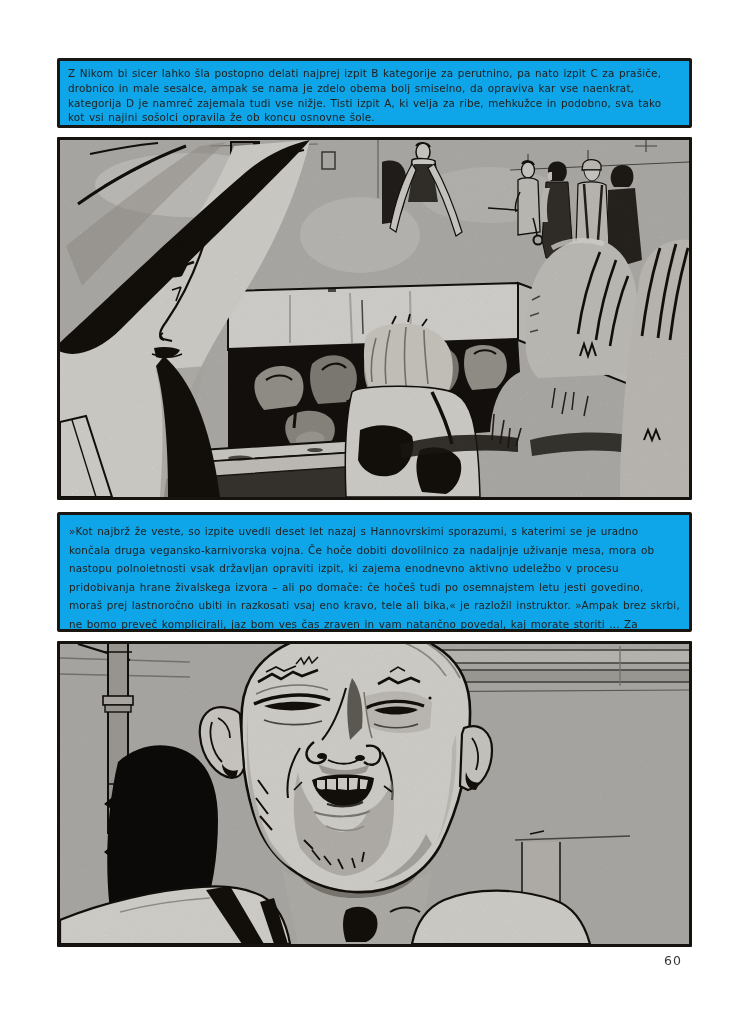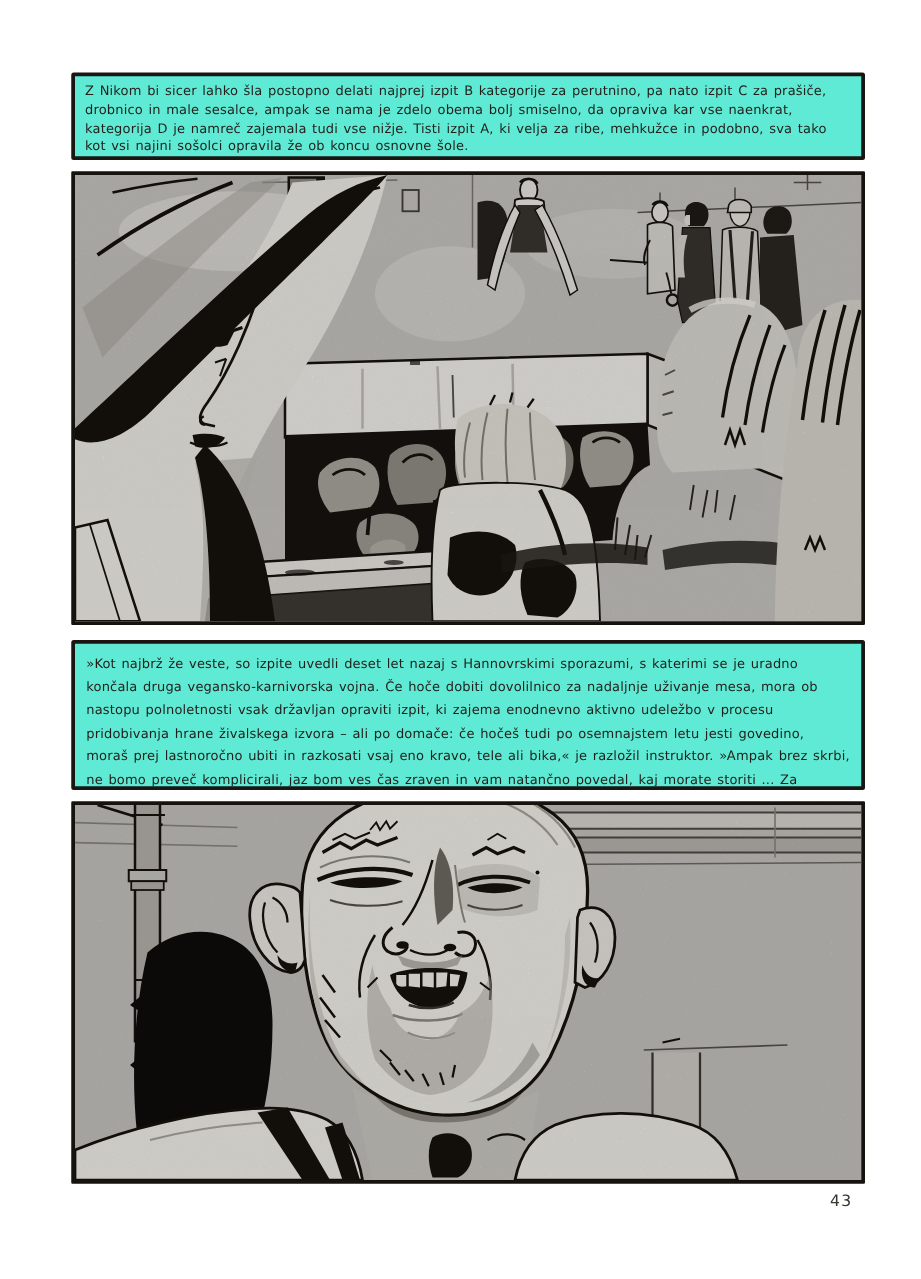--- a/index.html
+++ b/index.html
@@ -2,21 +2,21 @@
 <html><head>
 <meta charset="utf-8">
 <style>
   html,body{margin:0;padding:0;}
   body{
     width:737px;height:1023px;position:relative;background:#ffffff;overflow:hidden;
     font-family:"DejaVu Sans",sans-serif;
   }
   .caption-box{
     position:absolute;left:57px;width:635px;box-sizing:border-box;
-    background:#5eead4;border:3px solid #1a1713;border-radius:2px;
+    background:#0ea5e9;border:3px solid #1a1713;border-radius:2px;
     overflow:hidden;
   }
   .caption-box p{
     margin:0;color:#221f1b;letter-spacing:0.15px;word-spacing:1px;
   }
   #caption-top{top:58px;height:70px;padding:5px 8px 4px 8px;}
   #caption-top p{font-size:10.4px;line-height:14.8px;}
   #caption-middle{top:512px;height:120px;padding:7px 9px 4px 9px;}
   #caption-middle p{font-size:10.4px;line-height:18.6px;}
   .panel{
@@ -258,15 +258,15 @@
 
       <path d="M238,128 C232,152 232,180 240,204 C254,222 268,230 284,232 C304,230 318,220 328,202 C334,184 336,160 332,136 C326,152 318,162 308,166 C304,178 296,186 282,188 C266,186 256,176 252,162 C246,154 240,142 238,128 Z" fill="#b1ada5" opacity="0.55"></path>
       <path d="M252,206 l8,10 M264,212 l7,9 M278,215 l5,10 M292,214 l3,10 M304,208 l-2,10 M244,196 l9,9" stroke="#16120e" stroke-width="1.8" fill="none"></path>
       <path d="M242,138 l-8,8 M324,142 l8,6" stroke="#16120e" stroke-width="1.6"></path>
       <path d="M198,136 l10,14 M196,154 l12,16 M200,172 l12,14" stroke="#16120e" stroke-width="2" fill="none"></path>
       <path d="M366,190 C356,212 338,230 314,238 C336,236 358,222 372,200 Z" fill="#a9a59e" opacity="0.7"></path>
       <rect width="629" height="300" filter="url(#g2)" opacity="0.16"></rect>
     </svg>
   </div>
 
-  <div class="page-number">43</div>
+  <div class="page-number">60</div>
 
 </div>
 
 </body></html>

